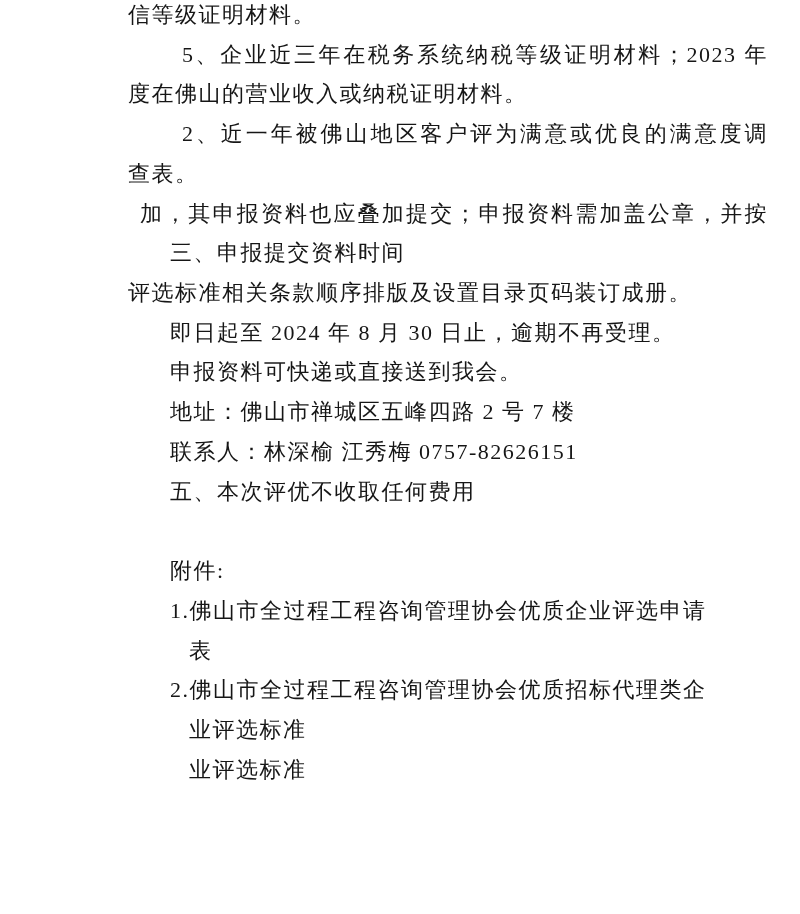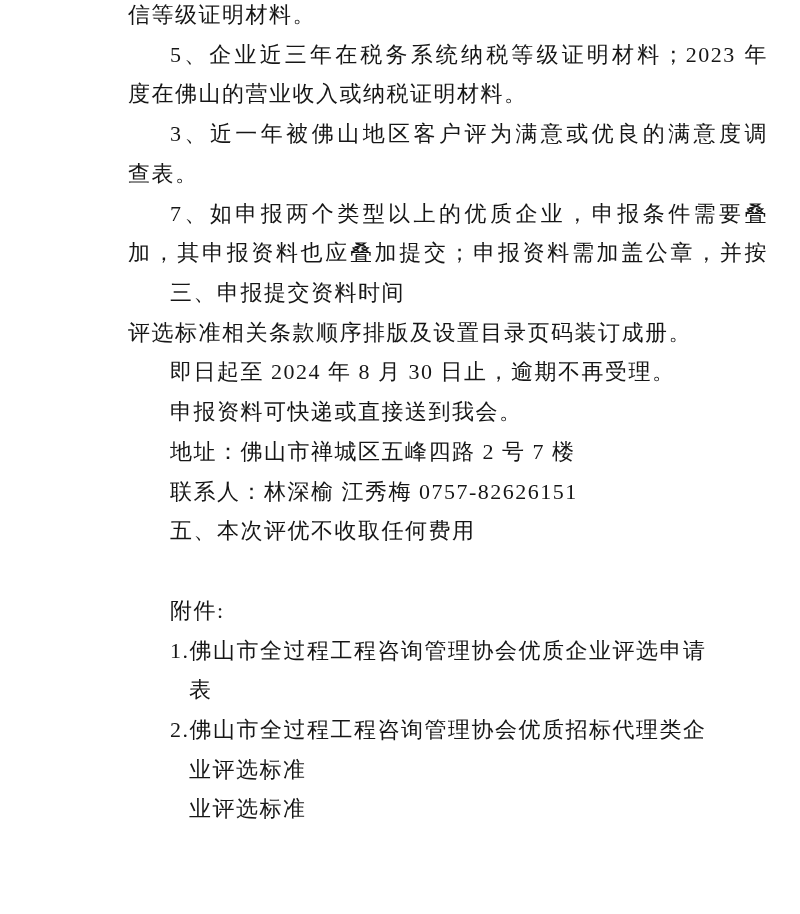--- a/index.html
+++ b/index.html
@@ -32,34 +32,34 @@
   
   .para { padding-left: 42px; }
   
   .hang { padding-left: 61px; }
   
   .justify {
     white-space: normal;
     text-align: justify;
     text-align-last: justify;
     text-justify: inter-character;
+    margin-left: 12px;
   }
   .blank {  }
 </style>
 </head>
 <body>
 
 <div class="page">
   <div class="content">
     <div class="row">信等级证明材料。</div>
     <div class="row para justify">5、企业近三年在税务系统纳税等级证明材料；2023 年</div>
     <div class="row">度在佛山的营业收入或纳税证明材料。</div>
-    <div class="row para justify">3、近一年被佛山地区客户评为满意或优良的满意度调</div>
+    <div class="row para justify">2、近一年被佛山地区客户评为满意或优良的满意度调</div>
     <div class="row">查表。</div>
-    <div class="row para justify">7、如申报两个类型以上的优质企业，申报条件需要叠</div>
     <div class="row justify">加，其申报资料也应叠加提交；申报资料需加盖公章，并按</div>
     <div class="row para">三、申报提交资料时间</div>
     <div class="row">评选标准相关条款顺序排版及设置目录页码装订成册。</div>
     <div class="row para">即日起至 2024 年 8 月 30 日止，逾期不再受理。</div>
     <div class="row para">申报资料可快递或直接送到我会。</div>
     <div class="row para">地址：佛山市禅城区五峰四路 2 号 7 楼</div>
     <div class="row para">联系人：林深榆 江秀梅 0757-82626151</div>
     <div class="row para">五、本次评优不收取任何费用</div>
     <div class="row blank"></div>
     <div class="row para">附件:</div>

